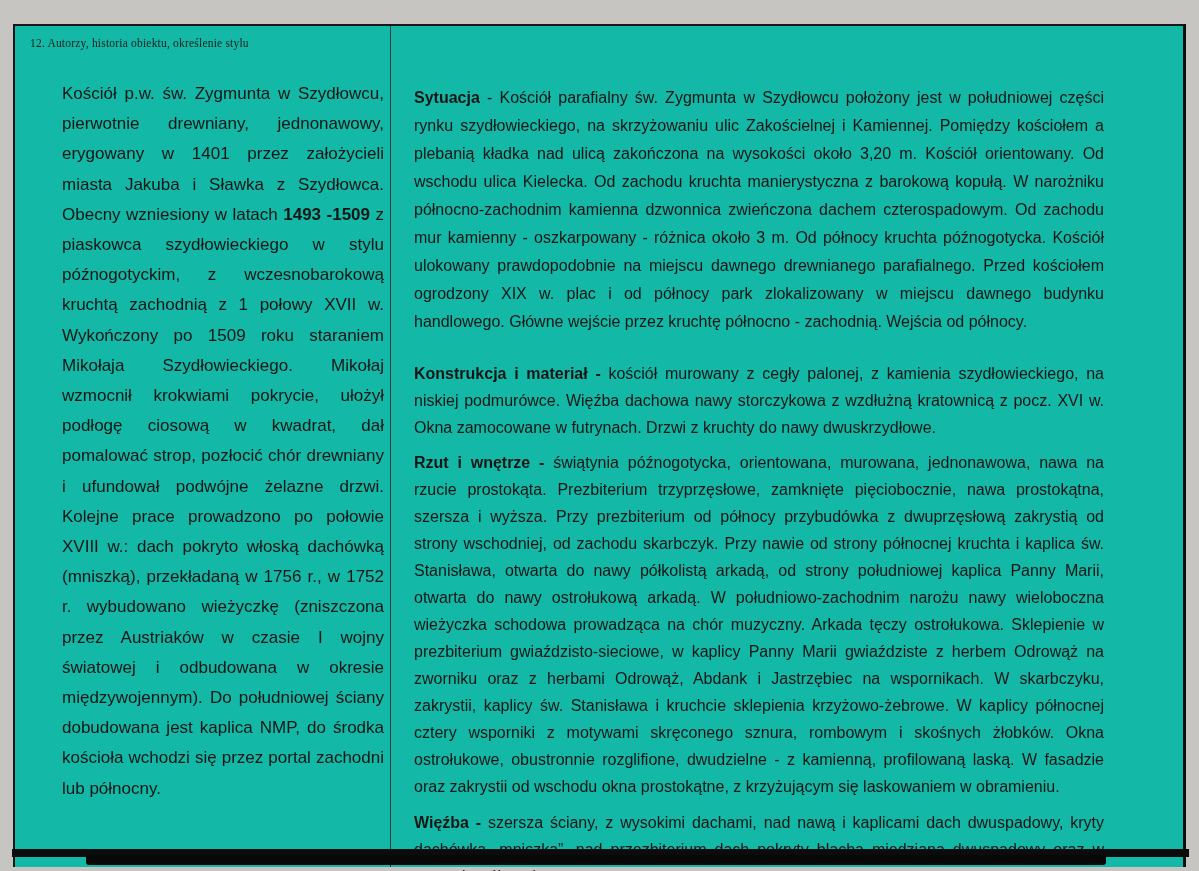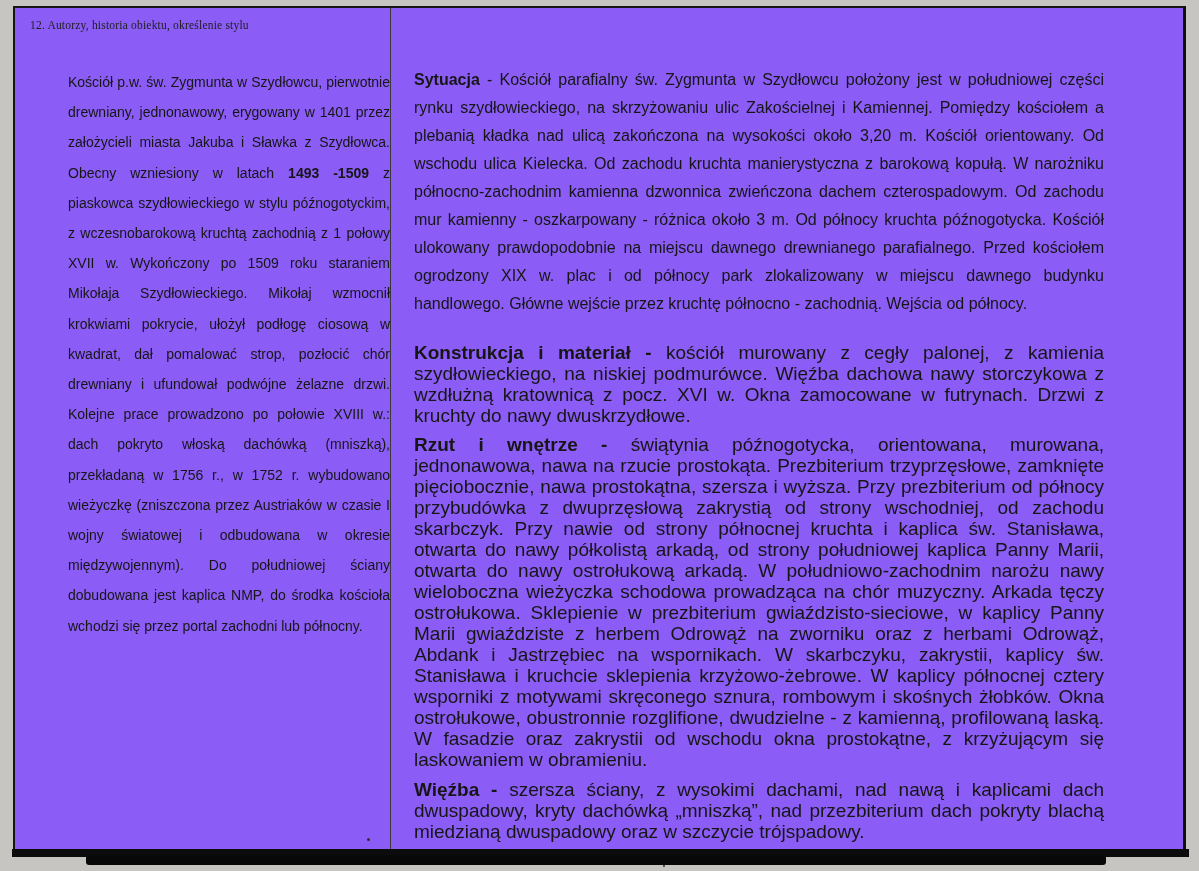--- a/index.html
+++ b/index.html
@@ -6,23 +6,23 @@
   .canvas {
     position: relative;
     width: 1199px;
     height: 871px;
     background: #c6c5c2;
     overflow: hidden;
     font-family: "Liberation Sans", sans-serif;
   }
   .page {
     position: absolute;
-    left: 13px; top: 6px;
+    left: 13px; top: 24px;
     width: 1173px; height: 843px;
-    background: #8b5cf6;
+    background: #14b8a6;
     border-top: 2px solid #161616;
     border-left: 2px solid #161616;
     border-right: 3px solid #0e0e0e;
     box-sizing: border-box;
   }
   .divider {
     position: absolute;
     left: 375px; top: 0; bottom: 0;
     width: 1px;
     background: #383838;
@@ -35,35 +35,35 @@
     color: #1d1d1d;
     white-space: nowrap;
     letter-spacing: 0.2px;
   }
   .left-header { left: 15px; }
   .right-header { left: 385px; }
   .left-body {
     position: absolute;
     left: 38px; top: 44px;
     width: 322px;
-    margin: 15px;
-    font-size: 14px;
+    margin: 9px;
+    font-size: 17px;
     line-height: 30.2px;
     text-align: justify;
     color: #161616;
   }
   .right-body {
     position: absolute;
     left: 391px; top: 50px;
     width: 706px;
     color: #161616;
   }
   .para { margin: 8px; text-align: justify; }
   .situation { font-size: 16px; line-height: 28px; margin-bottom: 24px; }
-  .tight { font-size: 19px; line-height: 21px; }
+  .tight { font-size: 16px; line-height: 27px; }
   .massing { margin-top: 9px; }
   .continuation {
     margin-top: 3px;
     width: 100%;
     box-sizing: border-box;
     padding-right: 90px;
     text-align: center;
     font-size: 15.5px;
     color: #161616;
   }

